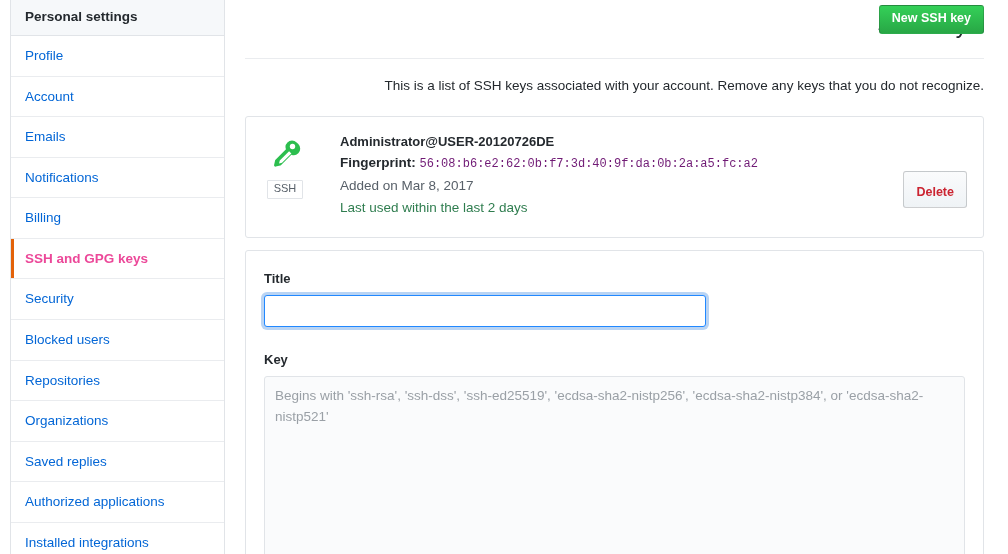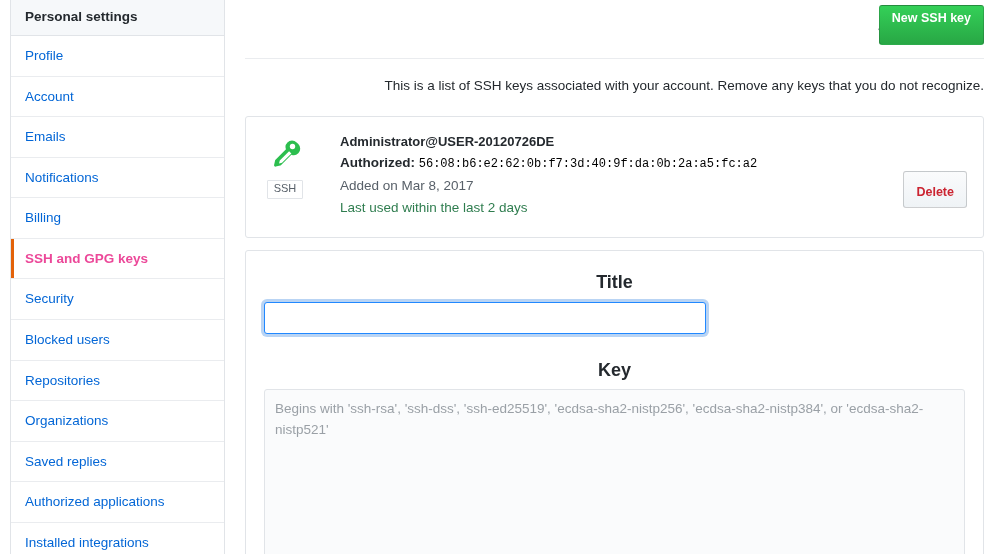--- a/index.html
+++ b/index.html
@@ -92,21 +92,21 @@
   .btn-new {
     position: absolute;
     right: 0;
     top: 5px;
     background: linear-gradient(#34d058, #28a745);
     border: 1px solid rgba(27,31,35,0.2);
     border-radius: 3px;
     color: #ffffff;
     font-size: 12.5px;
     font-weight: bold;
-    padding: 6px 12px 18px 12px;
+    padding: 6px 12px 7px 12px;
     cursor: pointer;
     font-family: "Liberation Sans", sans-serif;
     line-height: 1.1;
   }
   .lead {
     font-size: 13.5px;
     color: #24292e;
     margin: 17px 0 0 0;
     line-height: 1.5;
     text-align: right;
@@ -154,21 +154,21 @@
   .key-fingerprint {
     font-size: 13.5px;
     color: #24292e;
     line-height: 1.45;
     margin-top: 1px;
   }
   .key-fingerprint .fp-label { font-weight: bold; }
   .key-fingerprint .fp-value {
     font-family: "Liberation Mono", "DejaVu Sans Mono", monospace;
     font-size: 12px;
-    color: #000000;
+    color: #701a75;
   }
   .key-added {
     font-size: 13.5px;
     color: #586069;
     line-height: 1.5;
     margin-top: 3px;
   }
   .key-lastused {
     font-size: 13.5px;
     color: #2f7d4f;
@@ -193,26 +193,25 @@
 
   
   .form-card {
     margin-top: 12px;
     border: 1px solid #e1e4e8;
     border-radius: 3px;
     background: #ffffff;
     padding: 16px 18px 20px 18px;
   }
   .field-label {
-    font-size: 18px;
+    font-size: 13px;
     font-weight: bold;
     color: #24292e;
     margin: 4px 0 7px 0;
     line-height: 1.3;
-    text-align: center;
   }
   .title-input {
     display: block;
     box-sizing: border-box;
     width: 442px;
     height: 32px;
     padding: 6px 8px;
     font-size: 13.5px;
     font-family: "Liberation Sans", sans-serif;
     color: #24292e;
@@ -285,21 +284,21 @@
               <circle cx="17.3" cy="6.7" r="1.9" fill="#ffffff"></circle>
             </g>
           </svg>
         </span>
         <span class="ssh-badge">SSH</span>
       </div>
 
       <div class="key-body">
         <div class="key-title">Administrator@USER-20120726DE</div>
         <div class="key-fingerprint">
-          <span class="fp-label">Authorized:</span>
+          <span class="fp-label">Fingerprint:</span>
           <span class="fp-value">56:08:b6:e2:62:0b:f7:3d:40:9f:da:0b:2a:a5:fc:a2</span>
         </div>
         <div class="key-added">Added on Mar 8, 2017</div>
         <div class="key-lastused">Last used within the last 2 days</div>
       </div>
 
       <button class="btn-delete">Delete</button>
     </div>
 
     <div class="form-card">

